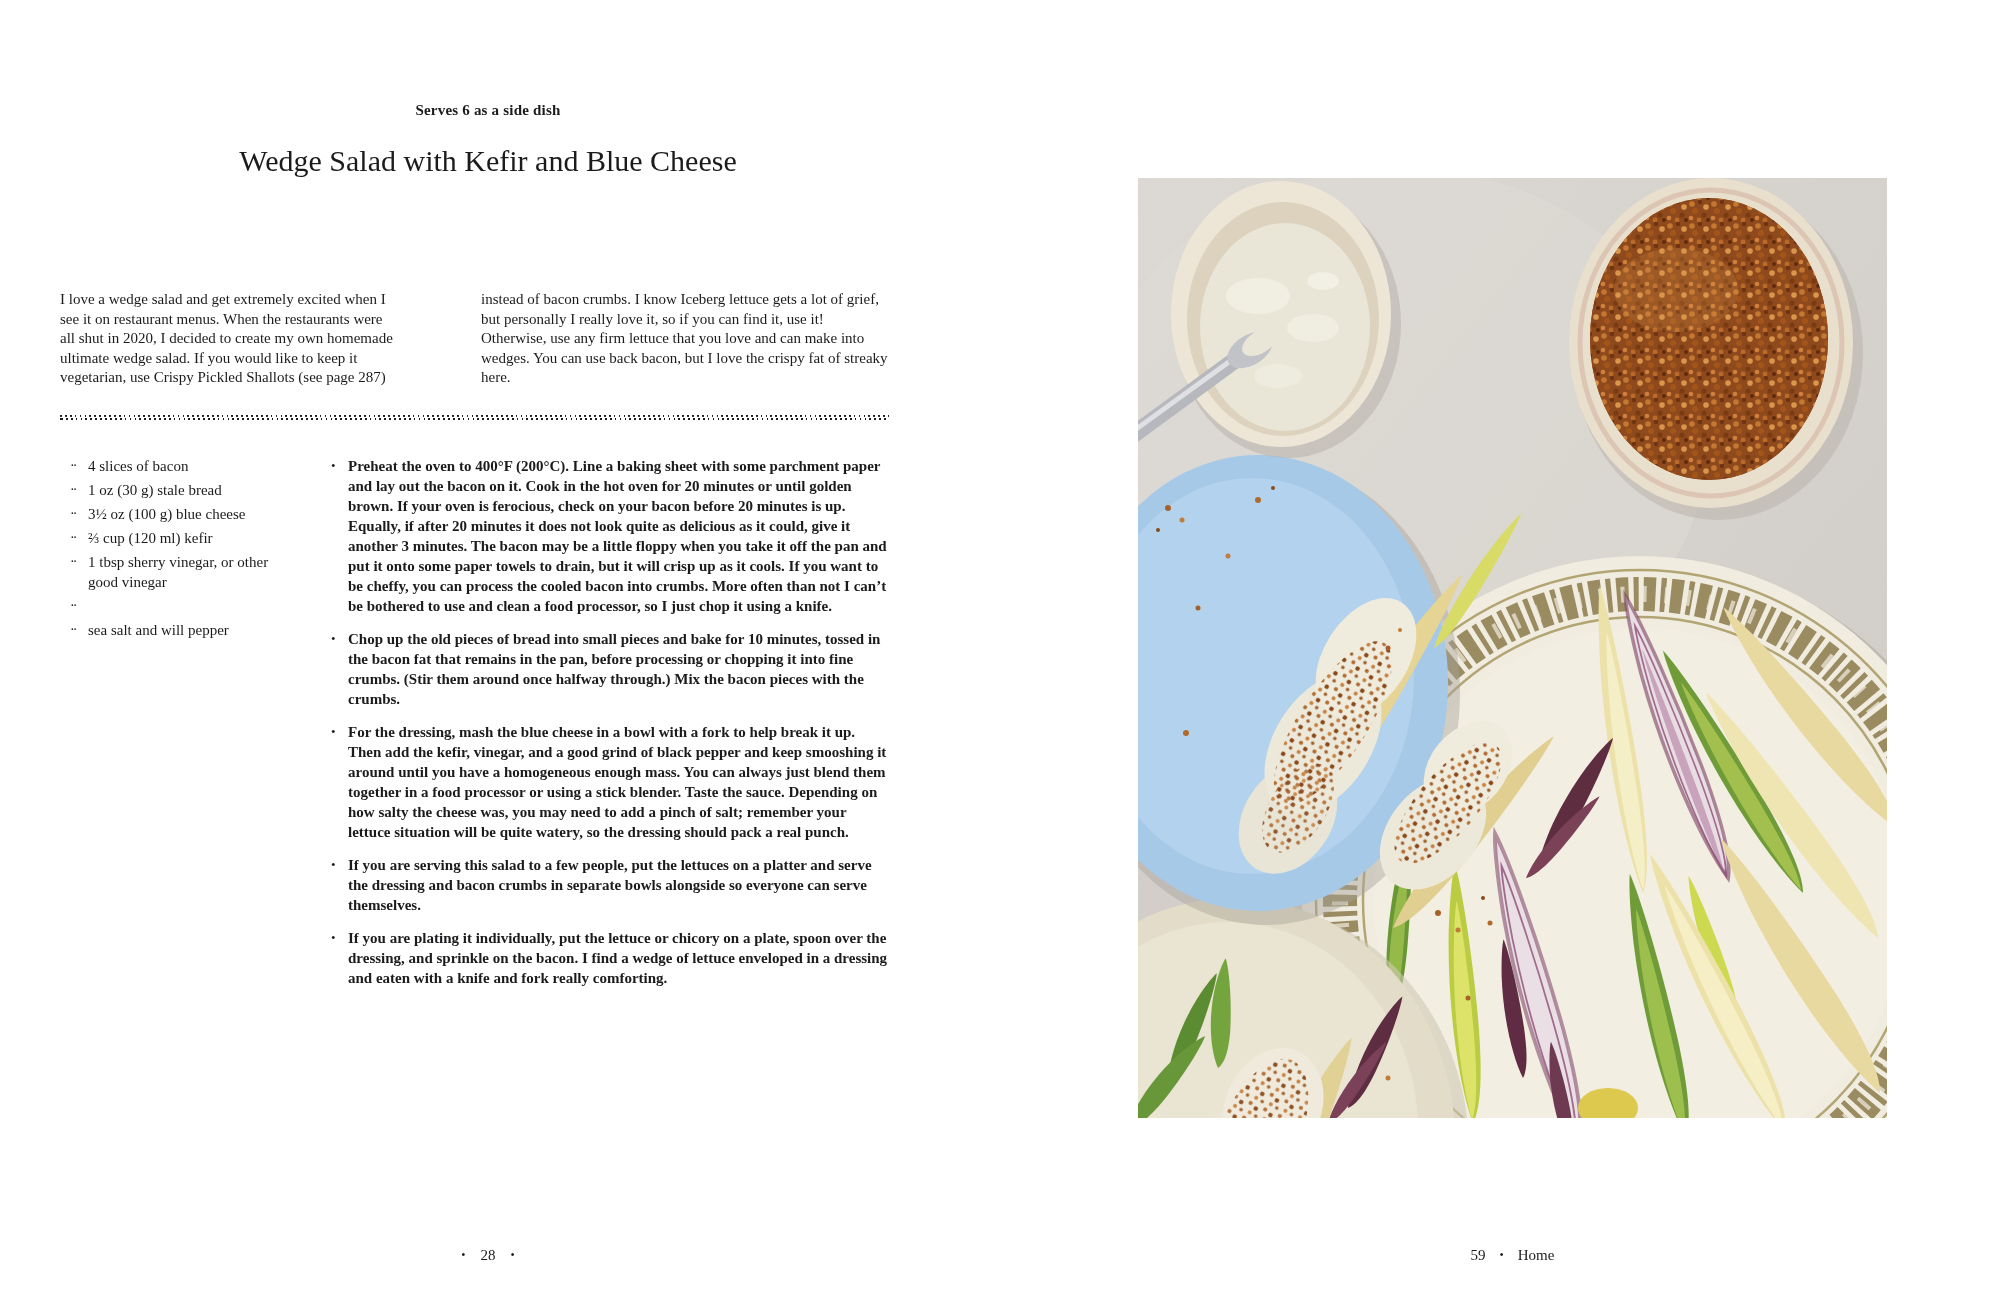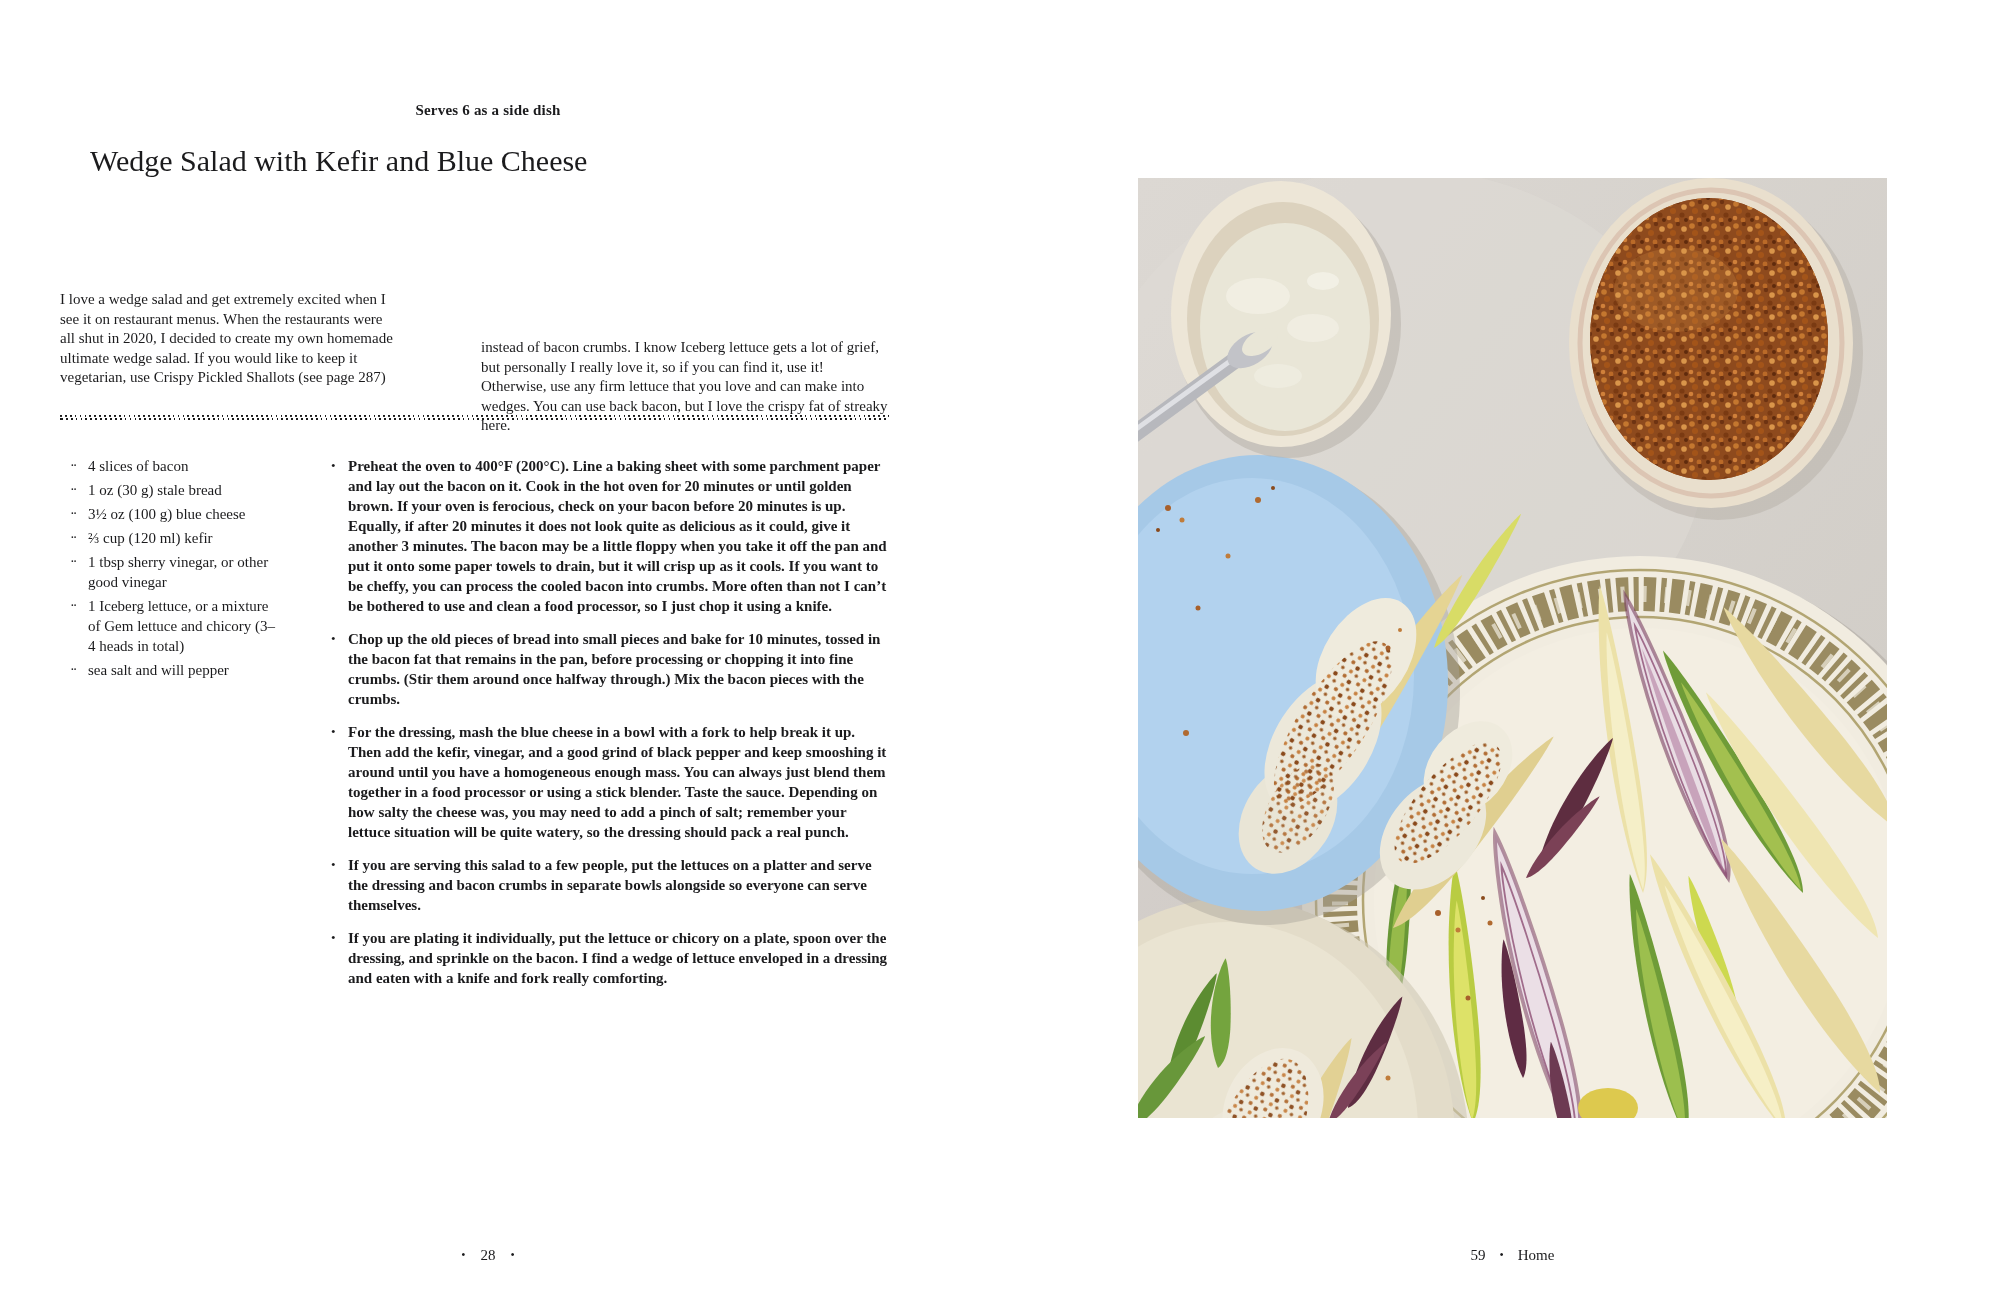--- a/index.html
+++ b/index.html
@@ -4,27 +4,27 @@
 <style>
   html,body{margin:0;padding:0;}
   body{
     width:2000px;height:1301px;background:#ffffff;position:relative;
     font-family:"Liberation Serif", serif;color:#1b1b1d;
     -webkit-font-smoothing:antialiased;
   }
   .abs{position:absolute;}
   
   #serves{left:90px;top:102px;width:796px;text-align:center;font-size:15px;letter-spacing:.2px;font-weight:bold;}
-  #title{left:90px;top:143px;width:796px;font-size:30px;line-height:36px;font-weight:normal;margin:0;}
+  #title{left:90px;top:143px;width:796px;text-align:center;font-size:30px;line-height:36px;font-weight:normal;margin:0;}
   #title .t-line{display:block;}
   #intro{left:60px;top:290px;width:829px;display:flex;font-size:15px;line-height:19.5px;font-family:Liberation Serif, serif;}
   #intro p{margin:0;}
   #intro .col1{width:335px;}
   #intro .spacer{width:86px;flex:none;}
-  #intro .col2{width:408px;margin-top:48px;}
+  #intro .col2{width:408px;}
   #divider{left:60px;top:415px;width:829px;height:5px;
     background-image:
       repeating-linear-gradient(90deg,#1b1b1b 0 1.7px, transparent 1.7px 4.9px),
       repeating-linear-gradient(90deg,#1b1b1b 0 1.7px, transparent 1.7px 4.9px);
     background-size:100% 1.9px,100% 1.9px;
     background-position:0 0,1px 2.6px;
     background-repeat:repeat-x;}
   #ingredients{left:60px;top:456px;width:240px;font-size:15px;line-height:20px;}
   .ing{display:flex;padding-left:10px;margin-bottom:4px;}
   .ib{width:18px;flex:none;letter-spacing:-2px;font-size:14px;}
@@ -78,21 +78,20 @@
         <div class="ing">
         <span class="ib">··</span>
         <span class="it">⅔ cup (120 ml) kefir</span>
       </div>
         <div class="ing">
         <span class="ib">··</span>
         <span class="it">1 tbsp sherry vinegar, or other good vinegar</span>
       </div>
         <div class="ing">
         <span class="ib">··</span>
-        <span class="it">1 Iceberg lettuce, or a mixture of Gem lettuce and chicory (3–4 heads in total)</span>
       </div>
         <div class="ing">
         <span class="ib">··</span>
         <span class="it">sea salt and will pepper</span>
       </div>
       </div>
 
     <div id="steps" class="abs">
 
     <div class="step">

